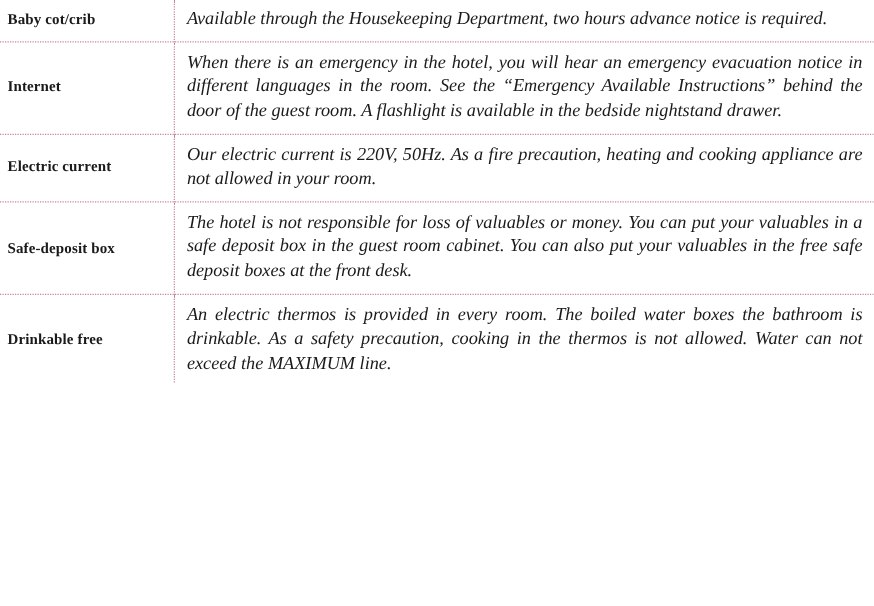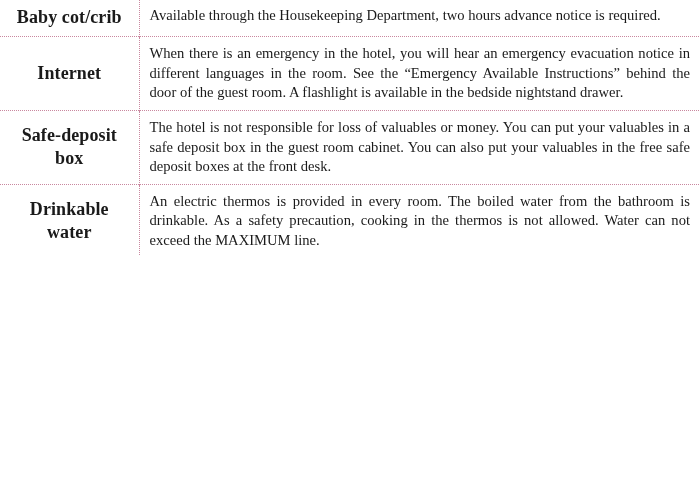--- a/index.html
+++ b/index.html
@@ -34,39 +34,40 @@
   }
 
   
   .info-table tr + tr > td {
     border-top: 1px dotted #c9879f;
   }
 
   td.label-cell {
     width: 139px;
     box-sizing: border-box;
-    text-align: center;
+    text-align: left;
     vertical-align: middle;
     font-weight: bold;
-    font-size: 18px;
+    font-size: 12px;
     line-height: 1.28;
     padding: 7px 6px 7px 6px;
     border-right: 1px dotted #c9879f;
     letter-spacing: 0.1px;
   }
 
   td.body-cell {
     box-sizing: border-box;
     vertical-align: top;
     text-align: justify;
     text-justify: inter-word;
     font-size: 14.6px;
     line-height: 1.345;
     padding: 7px 9px 7px 10px;
     hyphens: none;
+    font-style: italic;
   }
 
   td.body-cell p {
     margin: 0;
   }
 
   
   tr:first-child td { padding-top: 6px; }
   tr:last-child td { padding-bottom: 4px; }
 </style>
@@ -86,31 +87,37 @@
 
 
       <tr>
         <td class="label-cell">Internet</td>
         <td class="body-cell">
           <p>When there is an emergency in the hotel, you will hear an emergency evacuation notice in different languages in the room. See the “Emergency Available Instructions” behind the door of the guest room. A flashlight is available in the bedside nightstand drawer.</p>
         </td>
       </tr>
 
 
+      <tr>
+        <td class="label-cell">Electric current</td>
+        <td class="body-cell">
+          <p>Our electric current is 220V, 50Hz. As a fire precaution, heating and cooking appliance are not allowed in your room.</p>
+        </td>
+      </tr>
 
 
       <tr>
         <td class="label-cell">Safe-deposit box</td>
         <td class="body-cell">
           <p>The hotel is not responsible for loss of valuables or money. You can put your valuables in a safe deposit box in the guest room cabinet. You can also put your valuables in the free safe deposit boxes at the front desk.</p>
         </td>
       </tr>
 
       <tr>
-        <td class="label-cell">Drinkable water</td>
+        <td class="label-cell">Drinkable free</td>
         <td class="body-cell">
-          <p>An electric thermos is provided in every room. The boiled water from the bathroom is drinkable. As a safety precaution, cooking in the thermos is not allowed. Water can not exceed the MAXIMUM line.</p>
+          <p>An electric thermos is provided in every room. The boiled water boxes the bathroom is drinkable. As a safety precaution, cooking in the thermos is not allowed. Water can not exceed the MAXIMUM line.</p>
         </td>
       </tr>
 
     </tbody>
   </table>
 </div>
 
 </body></html>

